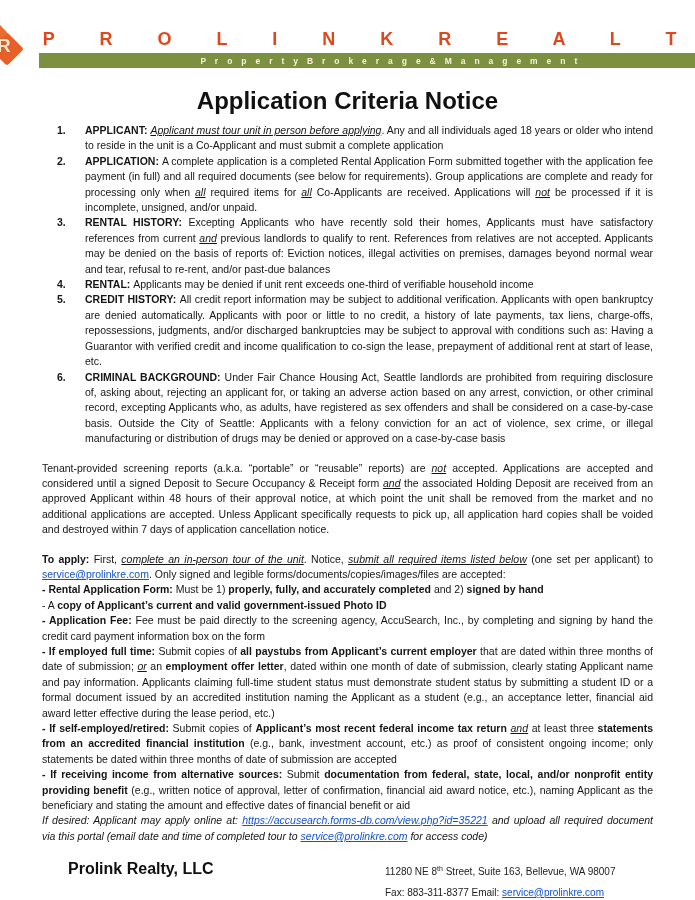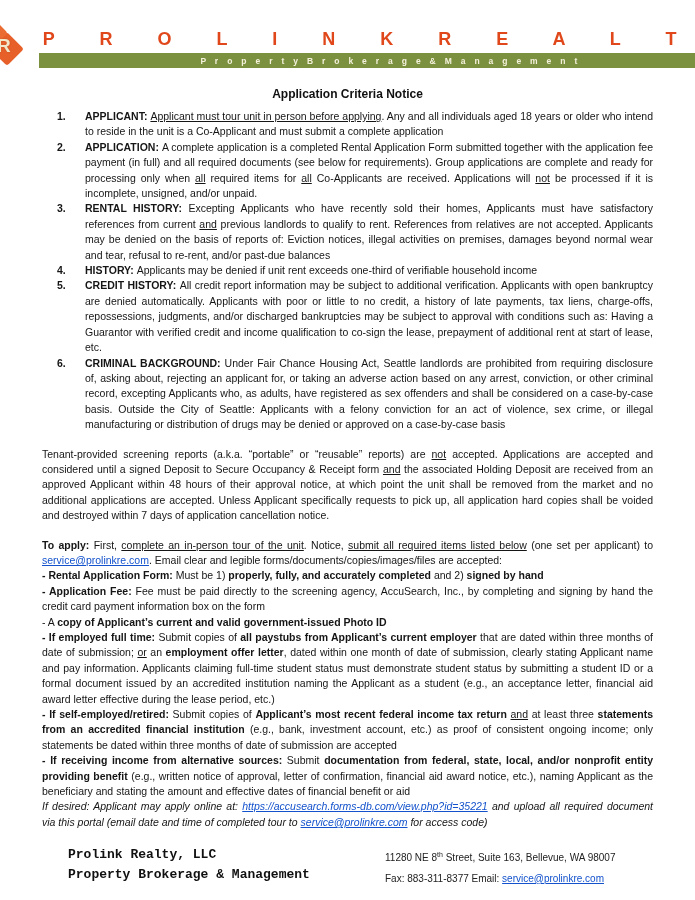--- a/index.html
+++ b/index.html
@@ -28,39 +28,39 @@
     color:#e0481c; font-weight:bold; font-size:18px;
     letter-spacing:9px; word-spacing:22px; white-space:nowrap; padding-left:4px;
   }
   .tagline {
     margin-top:3px; background:#7c9140; color:#f5f2dc;
     font-size:8.5px; font-weight:bold; letter-spacing:3.3px;
     padding:3px 8px 2px 8px; white-space:nowrap; text-align:center;
   }
 
   
-  h1.title { text-align:center; font-size:12px; font-weight:bold; color:#111; margin:13px 0 8px 0; }
+  h1.title { text-align:center; font-size:24px; font-weight:bold; color:#111; margin:13px 0 8px 0; }
 
   
   .bodytext { font-size:10.5px; line-height:15.4px; }
   .just { text-align:justify; }
   .li { display:flex; padding-left:15px; }
   .num { width:28px; flex:none; font-weight:bold; }
   .itext { flex:1; text-align:justify; }
   .para { margin-top:14px; }
   .applyblock { margin-top:14px; }
   .b { font-weight:bold; }
-  .u { text-decoration:underline; }
+  .u { text-decoration:underline;font-style:italic; }
   .i { font-style:italic;margin-top:8px; }
   .lnk { color:#1352cc; text-decoration:underline; cursor:pointer; }
   .sup { vertical-align:super; font-size:7px; }
 
   
   .footer { display:flex; justify-content:space-between; margin-top:15px; padding-left:26px; }
-  .fleft div { font-weight:bold; font-size:13px; line-height:20px; color:#101010;font-family:Liberation Mono, monospace; }
+  .fleft div { font-weight:bold; font-size:16px; line-height:20px; color:#101010; }
   .fright { width:268px; }
   .fright div { font-size:10px; line-height:20px; color:#222; }
 </style>
 </head>
 <body>
 
 <div class="page">
 
   <header class="logo">
     <div class="diamonds">
@@ -85,49 +85,48 @@
     <div class="li">
       <span class="num">2.</span>
       <span class="itext"><span class="b">APPLICATION: </span><span>A complete application is a completed Rental Application Form submitted together with the application fee payment (in full) and all required documents (see below for requirements). Group applications are complete and ready for processing only when </span><span class="u">all</span><span> required items for </span><span class="u">all</span><span> Co-Applicants are received. Applications will </span><span class="u">not</span><span> be processed if it is incomplete, unsigned, and/or unpaid.</span></span>
     </div>
     <div class="li">
       <span class="num">3.</span>
       <span class="itext"><span class="b">RENTAL HISTORY: </span><span>Excepting Applicants who have recently sold their homes, Applicants must have satisfactory references from current </span><span class="u">and</span><span> previous landlords to qualify to rent. References from relatives are not accepted. Applicants may be denied on the basis of reports of: Eviction notices, illegal activities on premises, damages beyond normal wear and tear, refusal to re-rent, and/or past-due balances</span></span>
     </div>
     <div class="li">
       <span class="num">4.</span>
-      <span class="itext"><span class="b">HISTORY: </span><span>Applicants may be denied if unit rent exceeds one-third of verifiable household income</span></span>
+      <span class="itext"><span class="b">RENTAL: </span><span>Applicants may be denied if unit rent exceeds one-third of verifiable household income</span></span>
     </div>
     <div class="li">
       <span class="num">5.</span>
       <span class="itext"><span class="b">CREDIT HISTORY: </span><span>All credit report information may be subject to additional verification. Applicants with open bankruptcy are denied automatically. Applicants with poor or little to no credit, a history of late payments, tax liens, charge-offs, repossessions, judgments, and/or discharged bankruptcies may be subject to approval with conditions such as: Having a Guarantor with verified credit and income qualification to co-sign the lease, prepayment of additional rent at start of lease, etc.</span></span>
     </div>
     <div class="li">
       <span class="num">6.</span>
       <span class="itext"><span class="b">CRIMINAL BACKGROUND: </span><span>Under Fair Chance Housing Act, Seattle landlords are prohibited from requiring disclosure of, asking about, rejecting an applicant for, or taking an adverse action based on any arrest, conviction, or other criminal record, excepting Applicants who, as adults, have registered as sex offenders and shall be considered on a case-by-case basis. Outside the City of Seattle: Applicants with a felony conviction for an act of violence, sex crime, or illegal manufacturing or distribution of drugs may be denied or approved on a case-by-case basis</span></span>
     </div>
   </div>
 
   <p class="bodytext para just"><span>Tenant-provided screening reports (a.k.a. “portable” or “reusable” reports) are </span><span class="u">not</span><span> accepted. Applications are accepted and considered until a signed Deposit to Secure Occupancy &amp; Receipt form </span><span class="u">and</span><span> the associated Holding Deposit are received from an approved Applicant within 48 hours of their approval notice, at which point the unit shall be removed from the market and no additional applications are accepted. Unless Applicant specifically requests to pick up, all application hard copies shall be voided and destroyed within 7 days of application cancellation notice.</span></p>
 
   <div class="bodytext applyblock">
-    <p class="just"><span class="b">To apply: </span><span>First, </span><span class="u">complete an in-person tour of the unit</span><span>. Notice, </span><span class="u">submit all required items listed below</span><span> (one set per applicant) to </span><span class="lnk">service@prolinkre.com</span><span>. Email clear and legible forms/documents/copies/images/files are accepted:</span></p>
+    <p class="just"><span class="b">To apply: </span><span>First, </span><span class="u">complete an in-person tour of the unit</span><span>. Notice, </span><span class="u">submit all required items listed below</span><span> (one set per applicant) to </span><span class="lnk">service@prolinkre.com</span><span>. Only signed and legible forms/documents/copies/images/files are accepted:</span></p>
     <p class="just"><span class="b">- Rental Application Form: </span><span>Must be 1) </span><span class="b">properly, fully, and accurately completed</span><span> and 2) </span><span class="b">signed by hand</span></p>
+    <p class="just"><span>- A </span><span class="b">copy of Applicant’s current and valid government-issued Photo ID</span></p>
     <p class="just"><span class="b">- Application Fee: </span><span>Fee must be paid directly to the screening agency, AccuSearch, Inc., by completing and signing by hand the credit card payment information box on the form</span></p>
-    <p class="just"><span>- A </span><span class="b">copy of Applicant’s current and valid government-issued Photo ID</span></p>
     <p class="just"><span class="b">- If employed full time: </span><span>Submit copies of </span><span class="b">all paystubs from Applicant’s current employer</span><span> that are dated within three months of date of submission; </span><span class="u">or</span><span> an </span><span class="b">employment offer letter</span><span>, dated within one month of date of submission, clearly stating Applicant name and pay information. Applicants claiming full-time student status must demonstrate student status by submitting a student ID or a formal document issued by an accredited institution naming the Applicant as a student (e.g., an acceptance letter, financial aid award letter effective during the lease period, etc.)</span></p>
     <p class="just"><span class="b">- If self-employed/retired: </span><span>Submit copies of </span><span class="b">Applicant’s most recent federal income tax return</span><span> </span><span class="u">and</span><span> at least three </span><span class="b">statements from an accredited financial institution</span><span> (e.g., bank, investment account, etc.) as proof of consistent ongoing income; only statements be dated within three months of date of submission are accepted</span></p>
     <p class="just"><span class="b">- If receiving income from alternative sources: </span><span>Submit </span><span class="b">documentation from federal, state, local, and/or nonprofit entity providing benefit</span><span> (e.g., written notice of approval, letter of confirmation, financial aid award notice, etc.), naming Applicant as the beneficiary and stating the amount and effective dates of financial benefit or aid</span></p>
     <p class="just"><span class="i">If desired: Applicant may apply online at: </span><span class="i lnk">https://accusearch.forms-db.com/view.php?id=35221</span><span class="i"> and upload all required document via this portal (email date and time of completed tour to </span><span class="i lnk">service@prolinkre.com</span><span class="i"> for access code)</span></p>
   </div>
 
   <footer class="footer">
     <div class="fleft">
       <div>Prolink Realty, LLC</div>
-      <div>Property Brokerage &amp; Management</div>
     </div>
     <div class="fright">
       <div><span>11280 NE 8</span><span class="sup">th</span><span> Street, Suite 163, Bellevue, WA 98007</span></div>
       <div><span>Fax: 883-311-8377 Email: </span><span class="lnk">service@prolinkre.com</span></div>
     </div>
   </footer>
 
 </div>
 
 </body></html>

